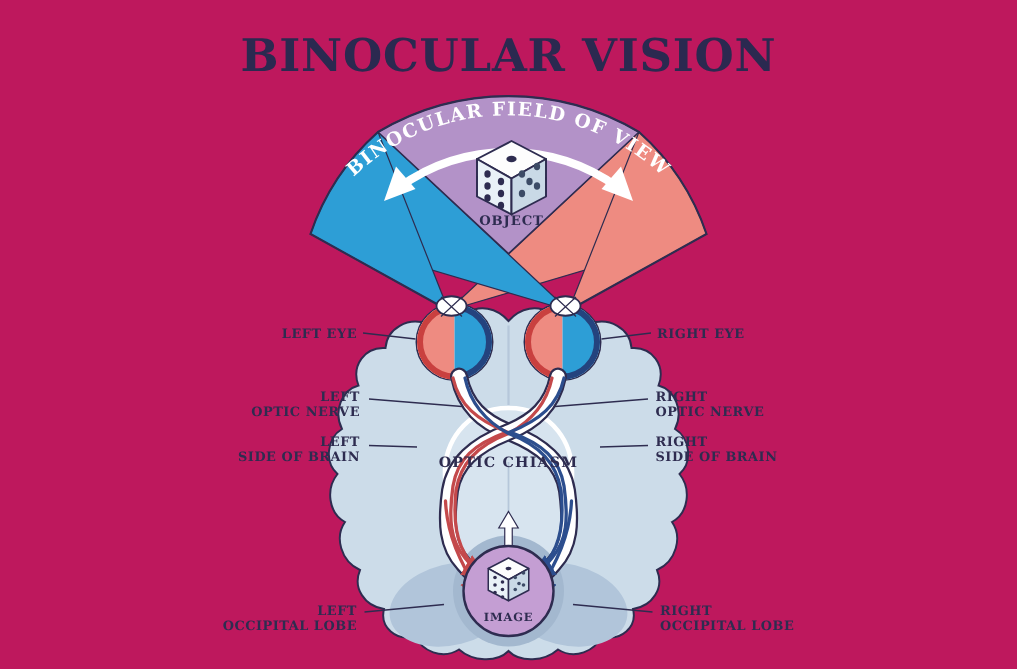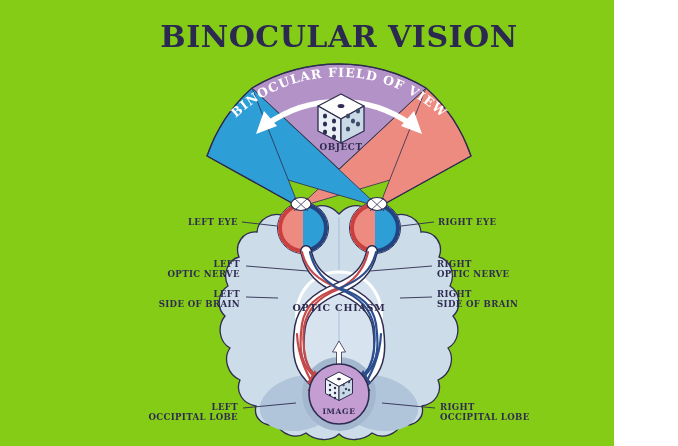--- a/index.html
+++ b/index.html
@@ -1,16 +1,16 @@
 <!DOCTYPE html>
 <html><head>
 <meta charset="utf-8">
 <style>
   html,body{margin:0;padding:0;background:#ffffff;}
-  .stage{position:relative;width:614px;height:446px;background:#84cc16;overflow:hidden;
+  .stage{position:relative;width:678px;height:446px;background:#be185d;overflow:hidden;
          font-family:"DejaVu Serif", serif;}
   svg{position:absolute;inset:0;}
   .title-text{font-family:"DejaVu Serif", serif;font-weight:bold;font-size:30px;
               letter-spacing:.5px;fill:#2b2950;}
   .lbl{font-family:"DejaVu Serif", serif;font-weight:bold;font-size:8.6px;
        letter-spacing:.35px;fill:#2e2c50;}
   .lbl-mid{font-family:"DejaVu Serif", serif;font-weight:bold;font-size:9.5px;
        letter-spacing:.8px;fill:#2e2c50;}
   .lbl-obj{font-family:"DejaVu Serif", serif;font-weight:bold;font-size:8.8px;
        letter-spacing:.6px;fill:#2e2c50;}

